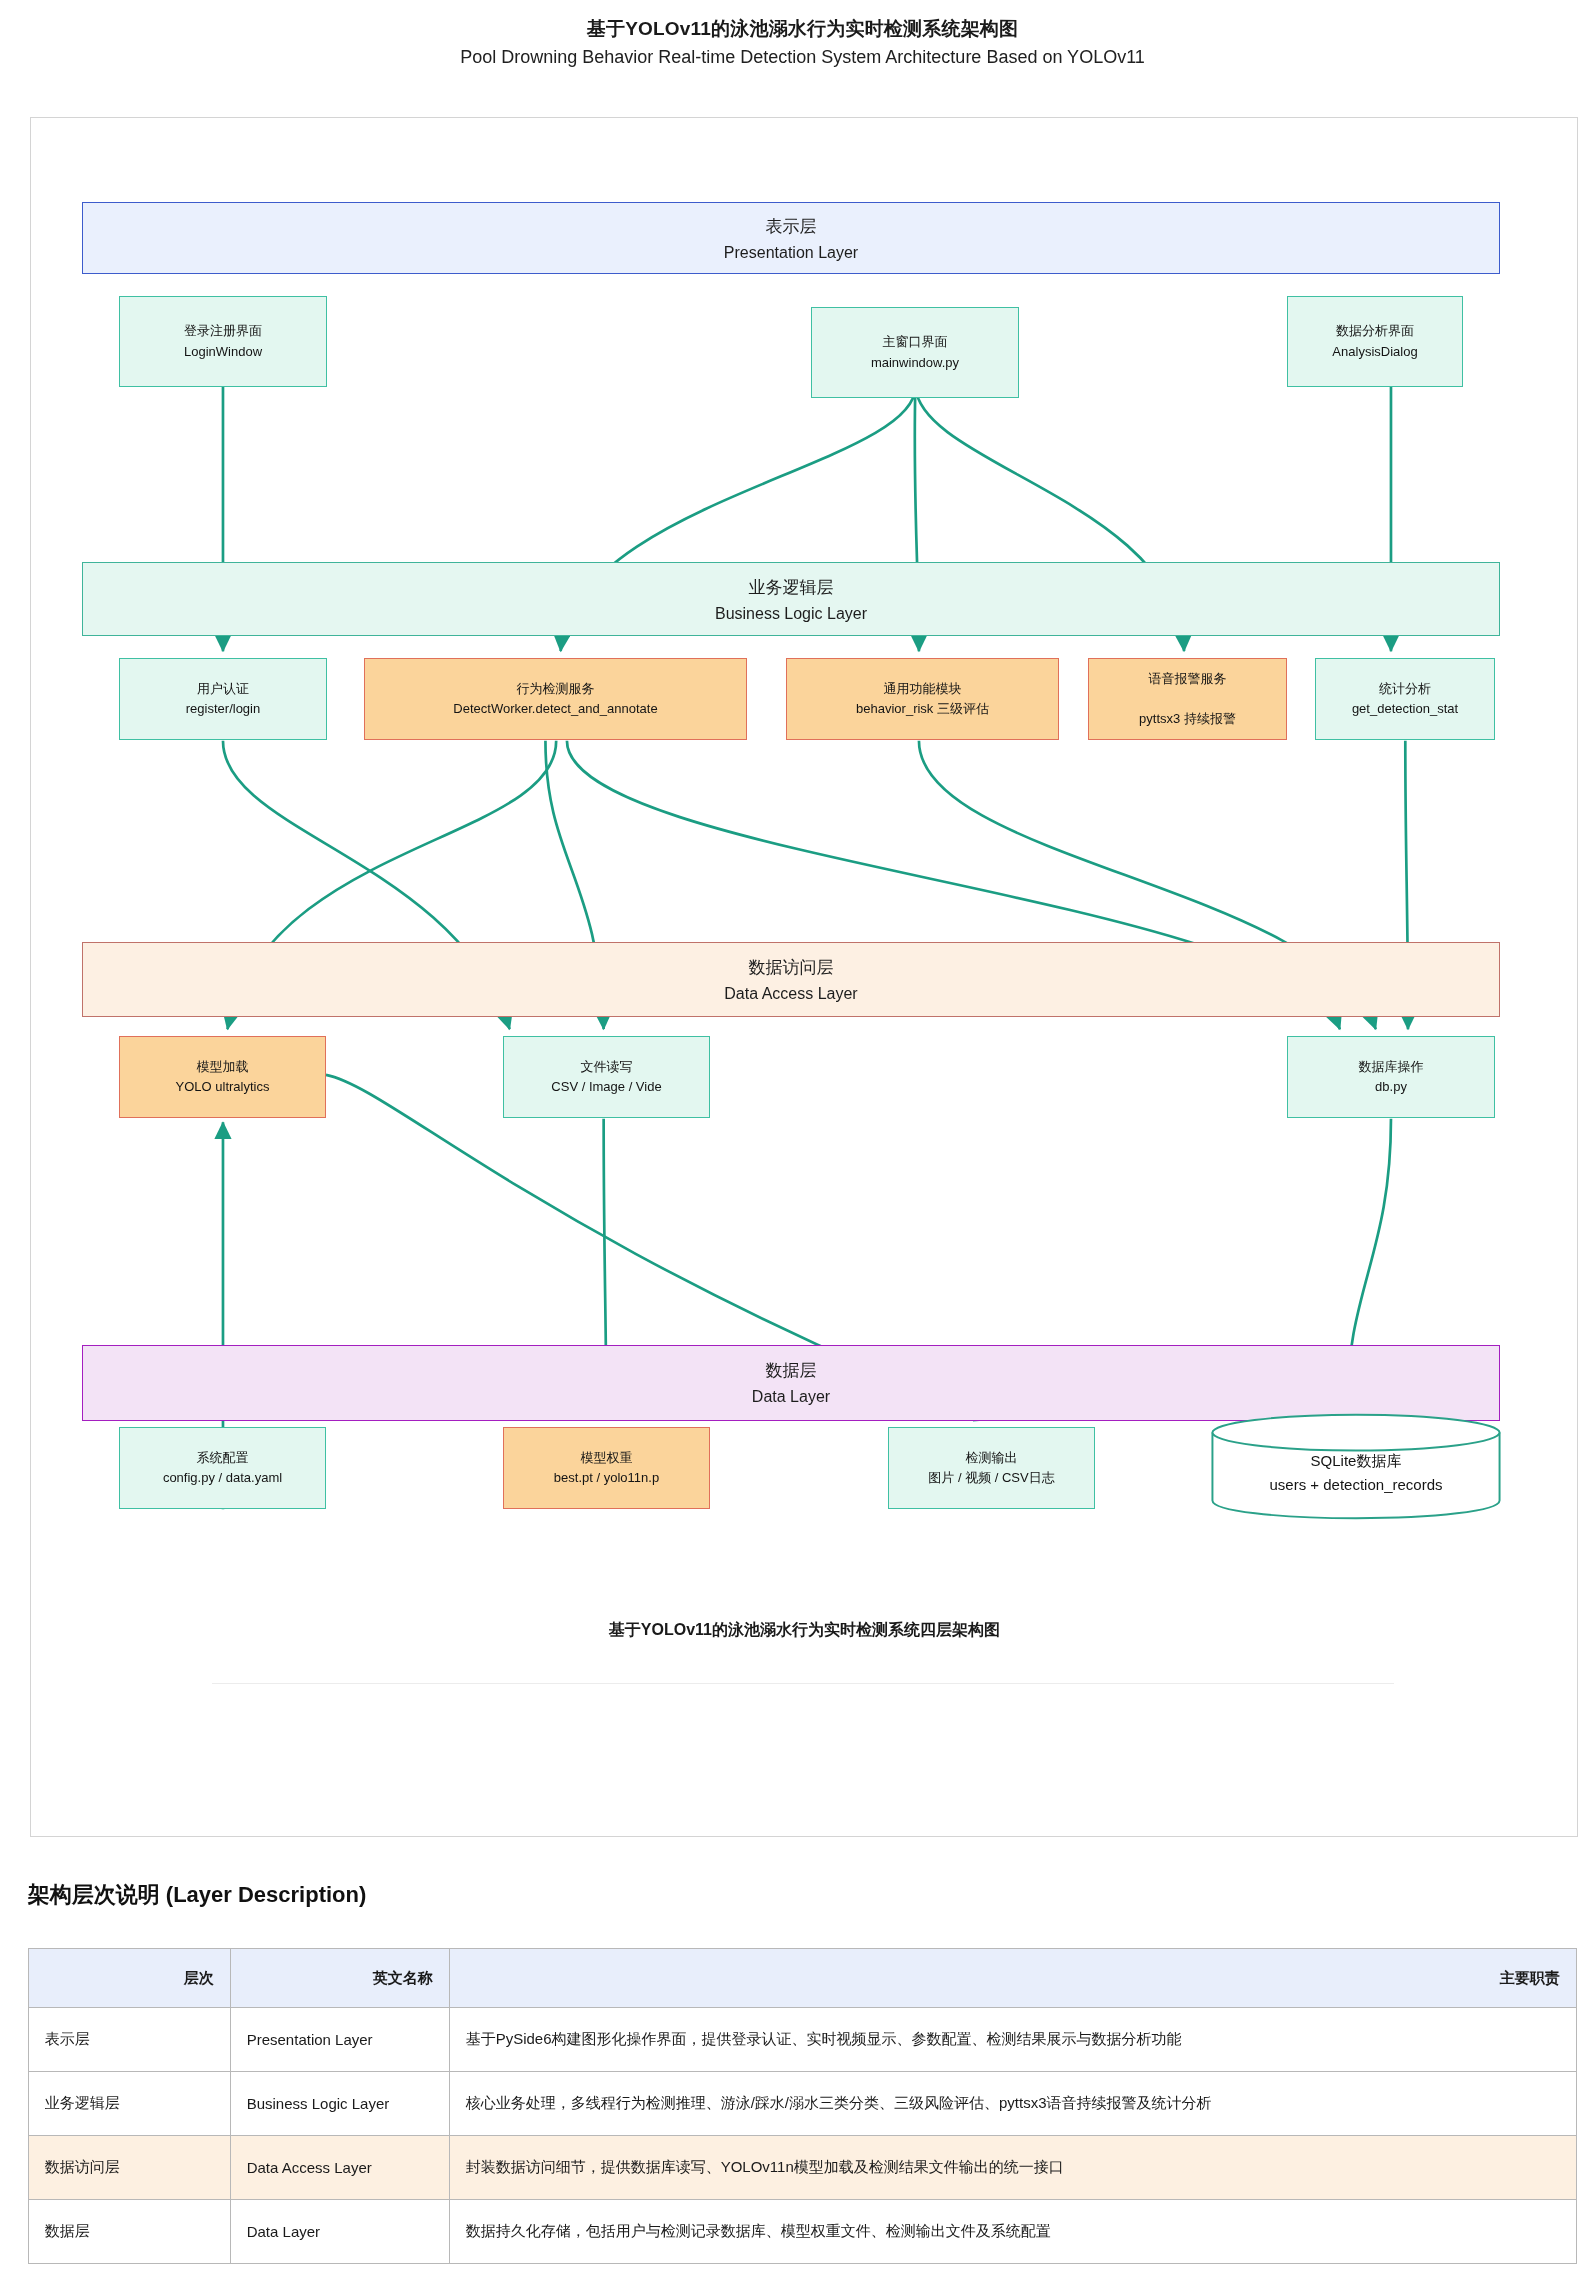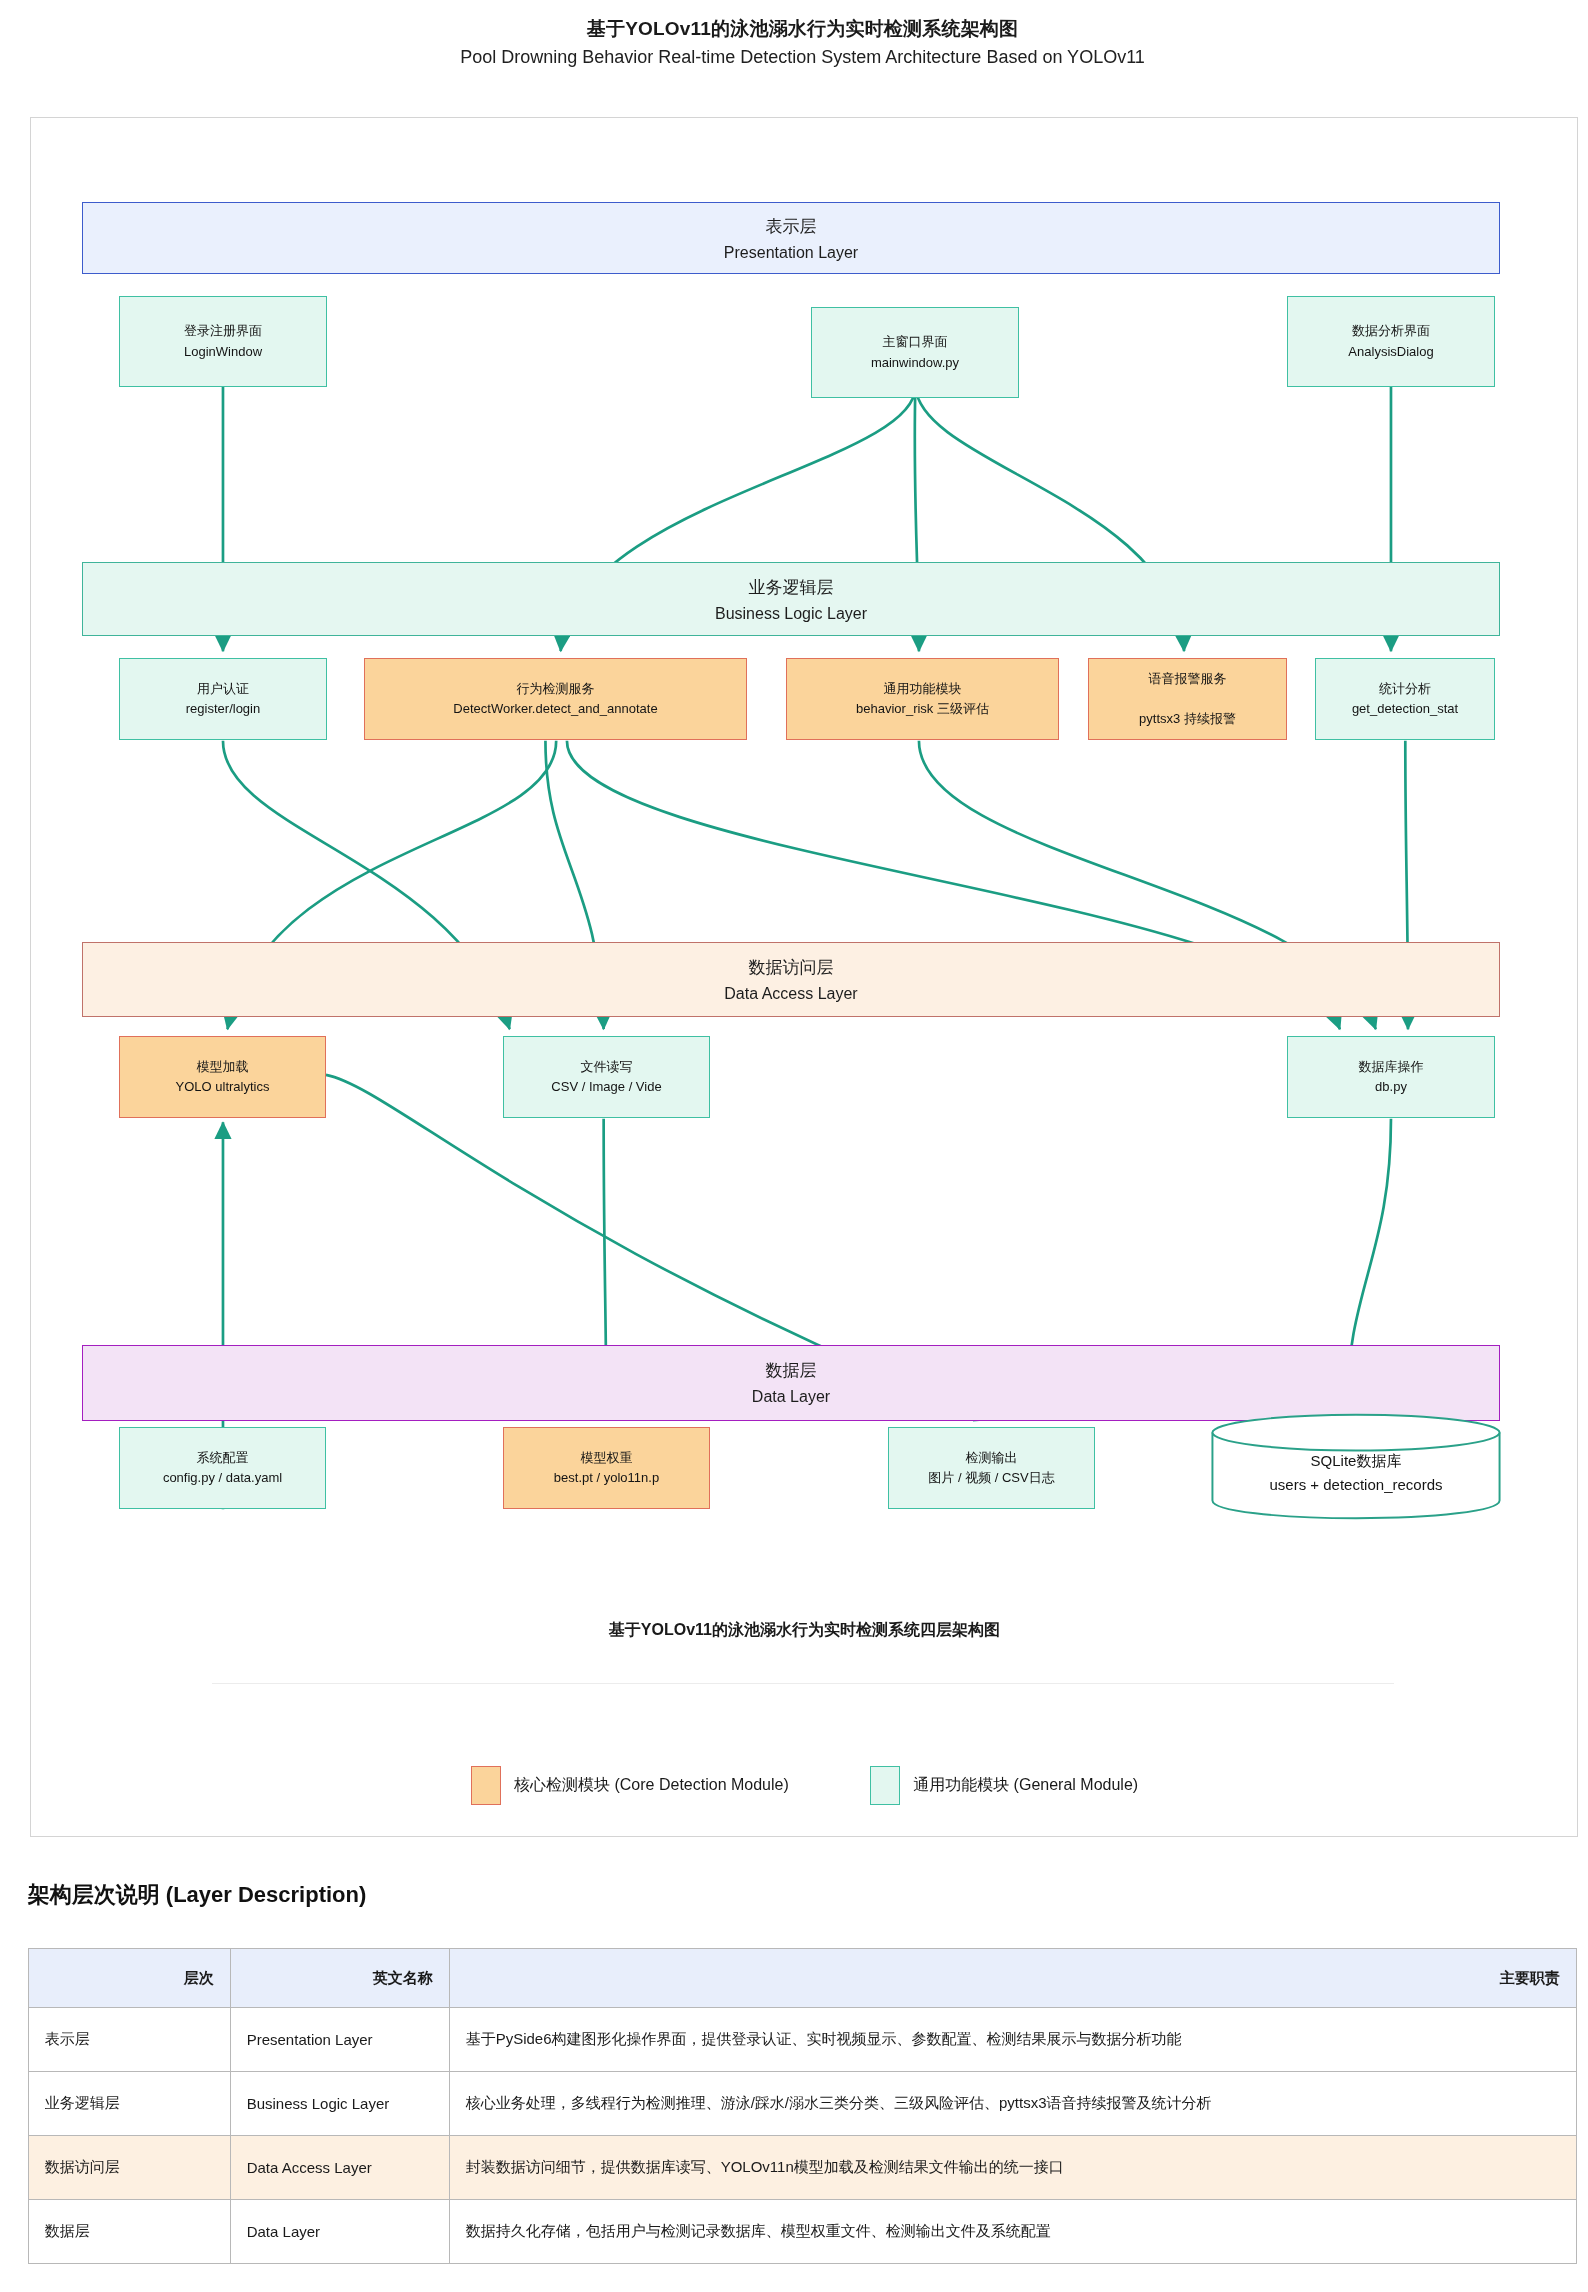--- a/index.html
+++ b/index.html
@@ -90,21 +90,21 @@
     border: 1.2px solid #3fc0a3;
   }
   .node.core {
     background: #fbd49b;
     border: 1.3px solid #e0705a;
   }
 
   
   #node-login   { left: 111px;  top: 296px; width: 208px; height: 91px; }
   #node-main    { left: 803px;  top: 307px; width: 208px; height: 91px; }
-  #node-analysis{ left: 1279px; top: 296px; width: 208px; height: 91px; }
+  #node-analysis{ left: 1279px; top: 296px; width: 176px; height: 91px; }
 
   
   #node-auth    { left: 111px;  top: 658px; width: 208px; height: 82px; }
   #node-detect  { left: 356px;  top: 658px; width: 383px; height: 82px; }
   #node-risk    { left: 778px;  top: 658px; width: 273px; height: 82px; }
   #node-voice   { left: 1080px; top: 658px; width: 199px; height: 82px; gap: 20px; }
   #node-stats   { left: 1307px; top: 658px; width: 180px; height: 82px; }
 
   
   #node-model   { left: 111px;  top: 1036px; width: 207px; height: 82px; }
@@ -328,30 +328,20 @@
     </svg>
     <div class="cyl-text">
       <span class="l1">SQLite数据库</span><br>
       <span class="l2">users + detection_records</span>
     </div>
   </div>
 
   <div id="diagram-caption">基于YOLOv11的泳池溺水行为实时检测系统四层架构图</div>
   <div id="legend-divider"></div>
 
-  <div id="legend">
-    <div class="legend-item">
-      <span class="legend-swatch core"></span>
-      <span class="legend-label">核心检测模块 (Core Detection Module)</span>
-    </div>
-    <div class="legend-item">
-      <span class="legend-swatch general"></span>
-      <span class="legend-label">通用功能模块 (General Module)</span>
-    </div>
-  </div>
 
   <div id="table-heading">架构层次说明 (Layer Description)</div>
 
   <table id="layer-table">
     <colgroup>
         <col class="c1">
         <col class="c2">
         <col>
       </colgroup>
     <thead>

